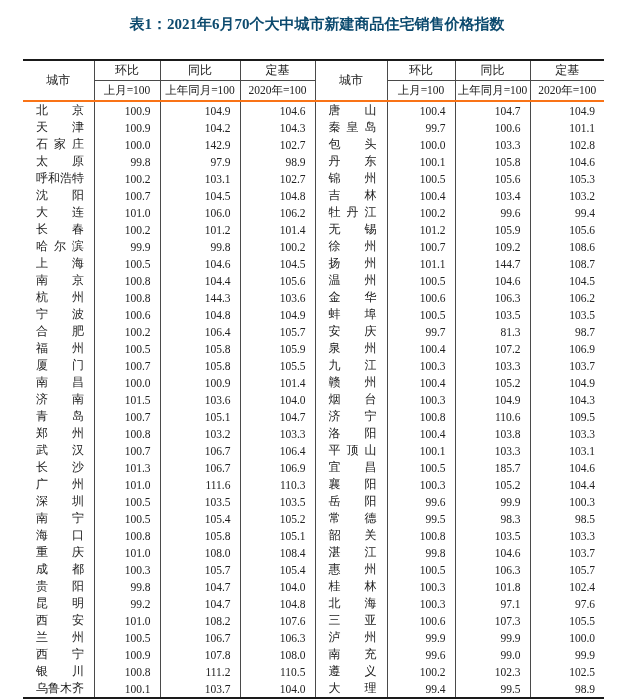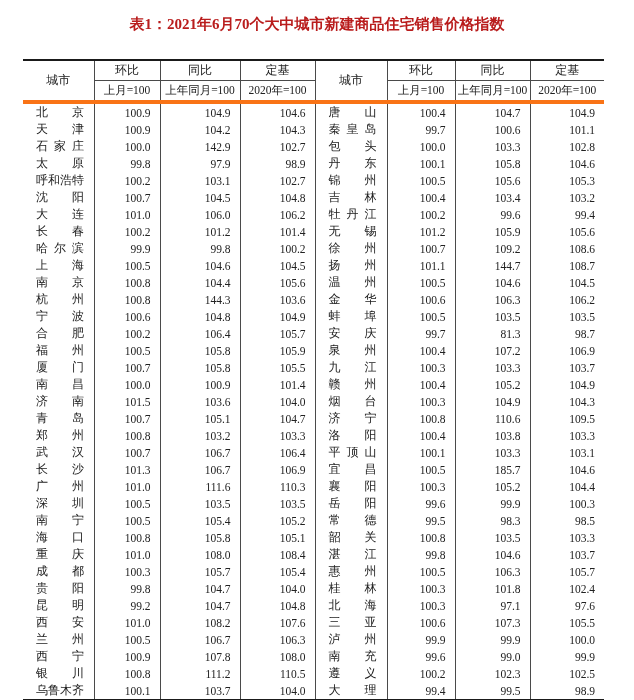--- a/index.html
+++ b/index.html
@@ -10,21 +10,21 @@
     height: 700px;
     font-family: "Liberation Serif", "DejaVu Serif", serif;
     color: #212121;
     overflow: hidden;
   }
   .page-title {
     text-align: center;
     font-weight: bold;
     font-size: 15px;
     padding-top: 15px;
-    color: #b91c1c;
+    color: #0c4a6e;
   }
   table.idx {
     border-collapse: collapse;
     table-layout: fixed;
     margin: 25px 0 0 23px;
     width: 581px;
     border-top: 2px solid #1a1a1a;
     border-bottom: 2px solid #1a1a1a;
   }
   col.c-city-l  { width: 71px; }
@@ -47,21 +47,21 @@
     text-align: center;
     font-size: 12px;
     height: 19px;
     vertical-align: middle;
   }
   thead tr.sub th {
     border-top: 1px solid #4a4a4a;
     font-size: 11.5px;
     margin-left: 40px;
   }
-  thead { border-bottom: 4px solid #f97316; }
+  thead { border-bottom: 2px solid #f97316; }
   tbody td { height: 16.8px; vertical-align: middle; }
   td.city { padding-left: 13px; font-size: 12px; }
   td.num  { text-align: right; padding-right: 9px; font-size: 11.5px; }
   .cname {
     display: inline-block;
     width: 48px;
     text-align: justify;
     text-align-last: justify;
   }
 </style>

